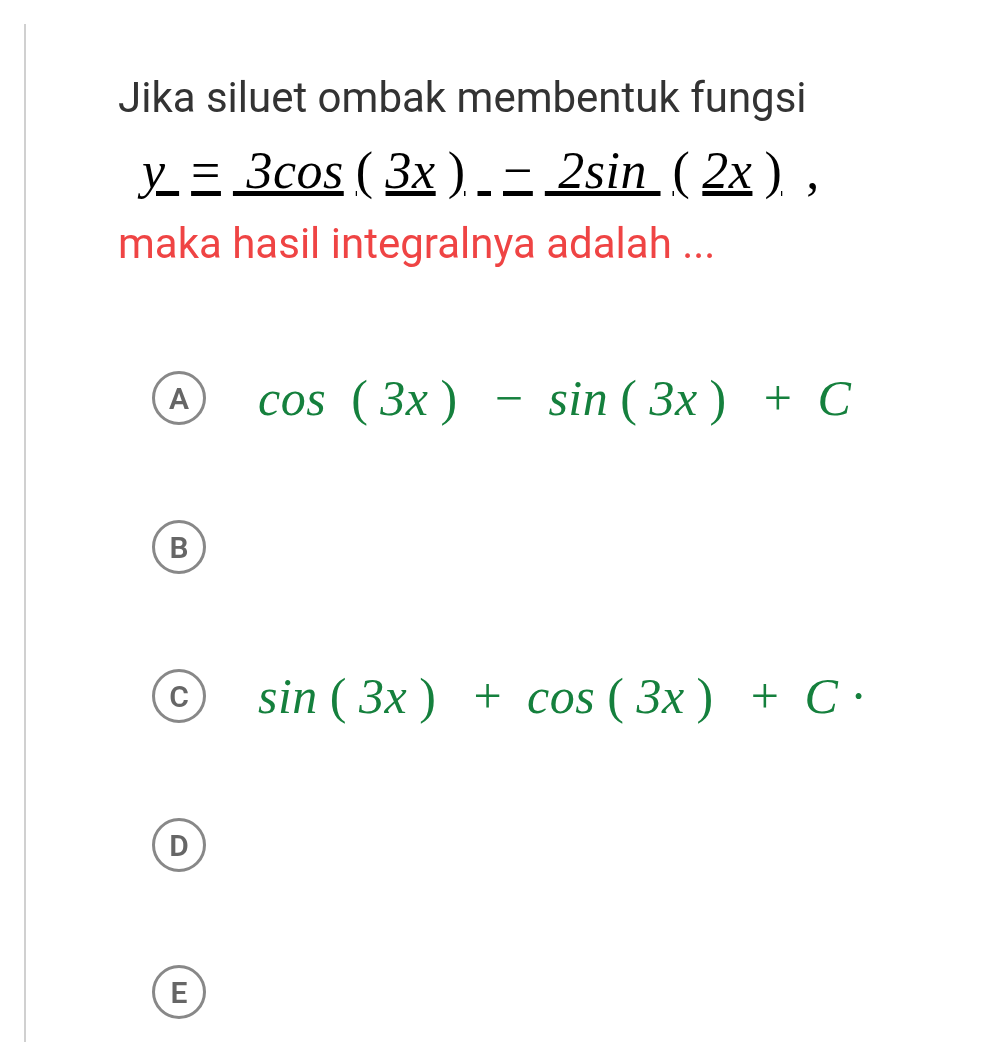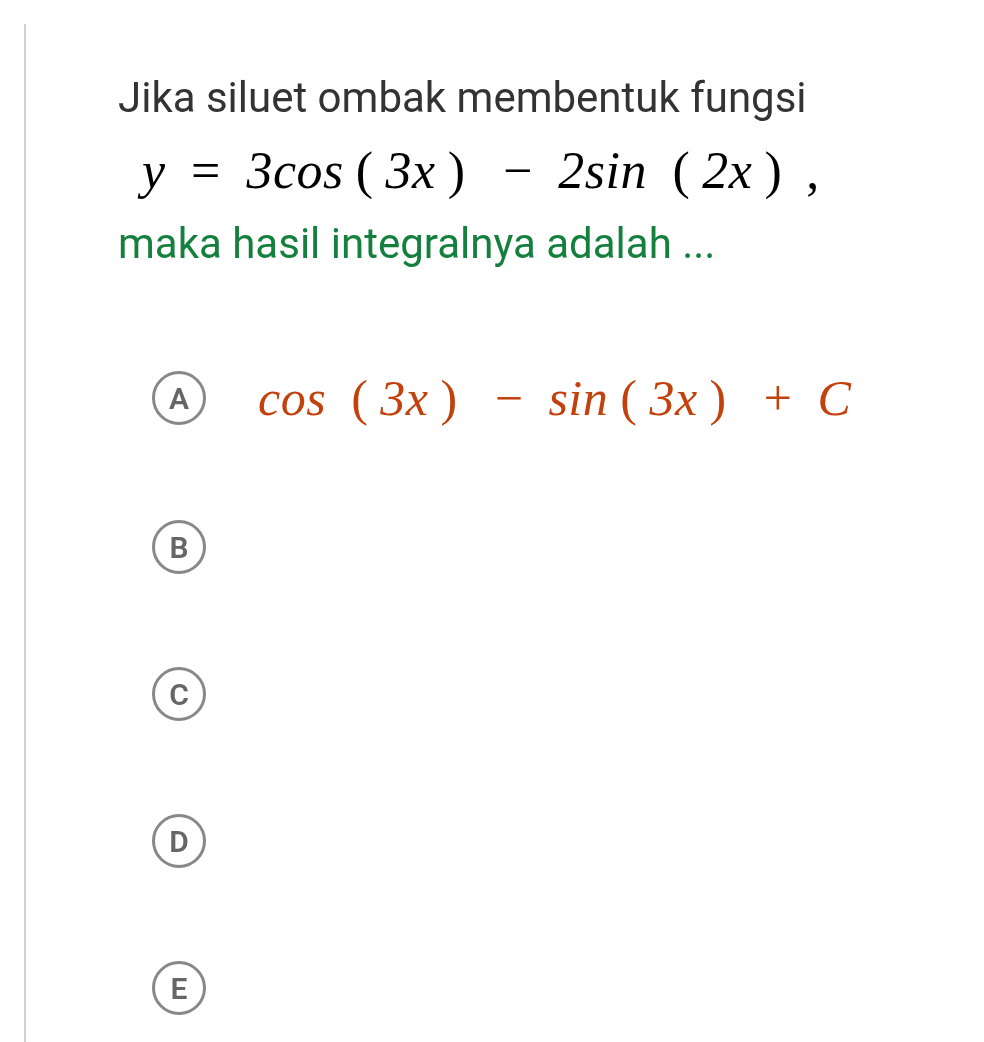--- a/index.html
+++ b/index.html
@@ -22,29 +22,30 @@
       line-height: 1.5;
       margin-bottom: 8px;
     }
     .math-expression {
       font-family: 'Cambria Math', 'Times New Roman', serif;
       font-size: 52px;
       font-style: italic;
       color: #000;
       margin-bottom: 8px;
       letter-spacing: 0.5px;
+      text-decoration: underline;
     }
     .math-expression .paren,
     .math-expression .comma,
     .math-expression .op {
       font-style: normal;
     }
     .question-tail {
       font-size: 42px;
-      color: #15803d;
+      color: #ef4444;
       line-height: 1.5;
       margin-bottom: 70px;
     }
     .options-container {
       display: flex;
       flex-direction: column;
       gap: 45px;
       padding-left: 10px;
     }
     .option-row {
@@ -62,21 +63,21 @@
       justify-content: center;
       font-size: 30px;
       font-weight: 600;
       color: #666;
       flex-shrink: 0;
     }
     .option-math {
       font-family: 'Cambria Math', 'Times New Roman', serif;
       font-size: 50px;
       font-style: italic;
-      color: #c2410c;
+      color: #15803d;
       letter-spacing: 0.5px;
     }
     .option-math .paren,
     .option-math .op,
     .option-math .constant,
     .option-math .trail {
       font-style: normal;
     }
     .upright {
       font-style: normal;
@@ -92,20 +93,21 @@
 <div class="options-container">
   <div class="option-row">
     <div class="option-marker">A</div>
     <div class="option-math">cos <span class="paren">(</span>3x<span class="paren">)</span> <span class="op">−</span> sin<span class="paren">(</span>3x<span class="paren">)</span> <span class="op">+</span> C</div>
   </div>
   <div class="option-row">
     <div class="option-marker">B</div>
   </div>
   <div class="option-row">
     <div class="option-marker">C</div>
+    <div class="option-math">sin<span class="paren">(</span>3x<span class="paren">)</span> <span class="op">+</span> cos<span class="paren">(</span>3x<span class="paren">)</span> <span class="op">+</span> C<span class="trail">·</span></div>
   </div>
   <div class="option-row">
     <div class="option-marker">D</div>
   </div>
   <div class="option-row">
     <div class="option-marker">E</div>
   </div>
 </div>
 
 </body></html>

